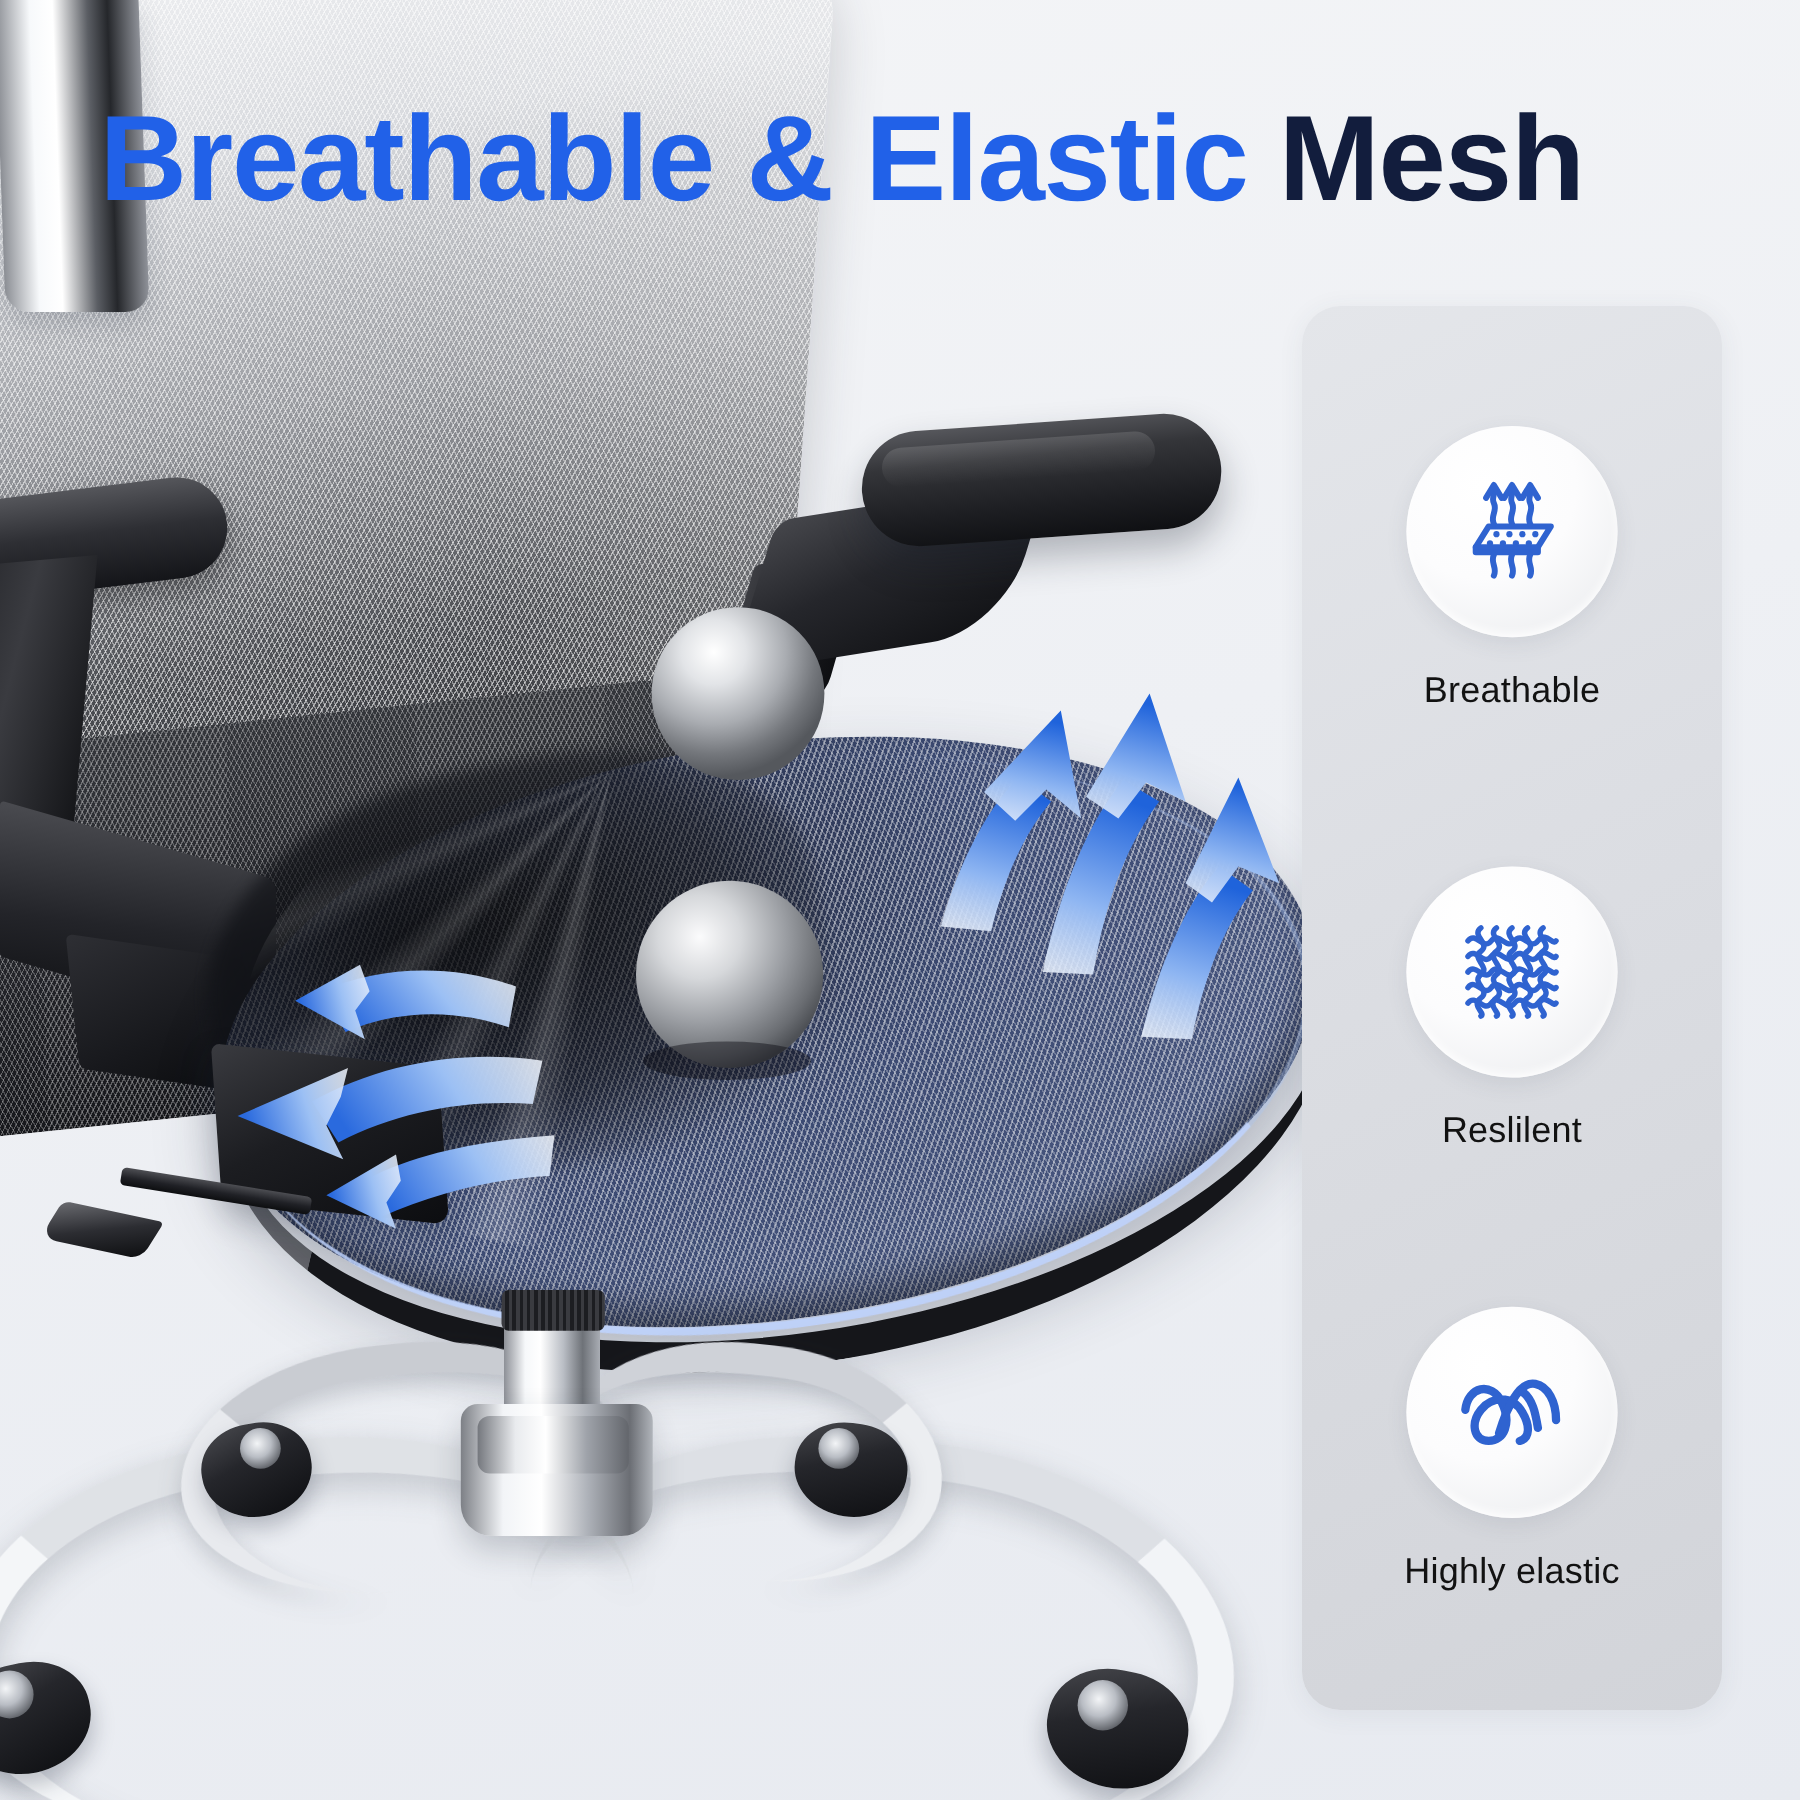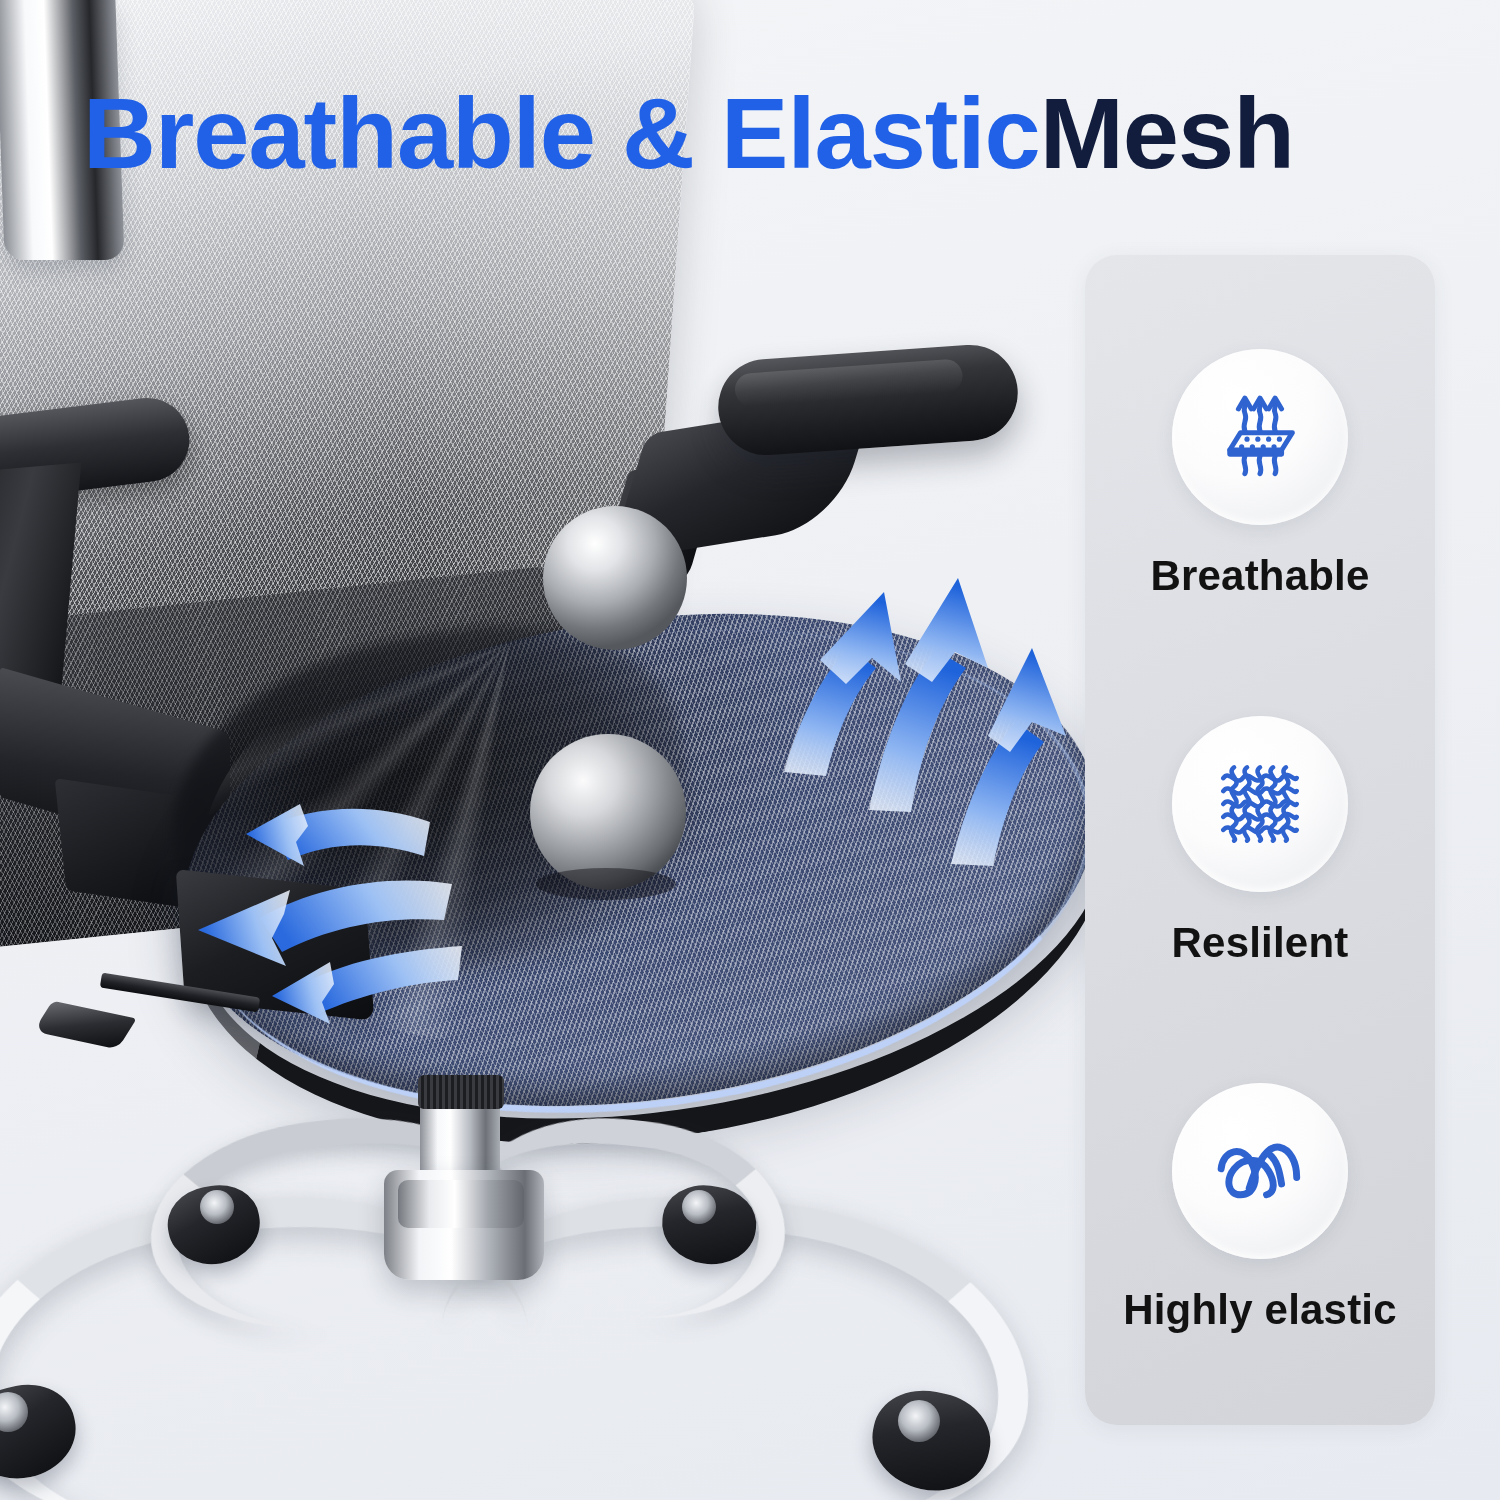--- a/index.html
+++ b/index.html
@@ -25,21 +25,21 @@
     white-space: nowrap;
     z-index: 40;
   }
   .title-main, .title-accent {
     font-size: 101px;
     font-weight: bold;
     letter-spacing: -1px;
     line-height: 1;
   }
   .title-main   { color: #2161e8; }
-  .title-accent { color: #121d3d; }
+  .title-accent { color: #121d3d; margin-left: 26px; }
 
   
   .photo {
     position: absolute;
     left: 0; top: 0; width: 1090px; height: 1500px;
     z-index: 5;
   }
 
   
   .backrest {
@@ -351,22 +351,22 @@
   .badge {
     width:176px; height:176px;
     border-radius:50%;
     background: radial-gradient(circle at 36% 28%, #ffffff 0%, #fcfcfd 46%, #f0f1f3 78%, #e3e5e9 100%);
     box-shadow: 0 6px 18px rgba(70,80,100,.10), inset 0 -3px 8px rgba(255,255,255,.9);
     display:flex; align-items:center; justify-content:center;
   }
   .badge svg { width:108px; height:108px; display:block; }
   .feature-label {
     margin-top: 30px;
-    font-size: 42px;
-    font-weight: 700;
+    font-size: 30px;
+    font-weight: 400;
     color: #121212;
     letter-spacing: .2px;
     line-height: 1;
     text-align:center;
   }
 </style>
 </head>
 <body>
 
 <div id="stage">

